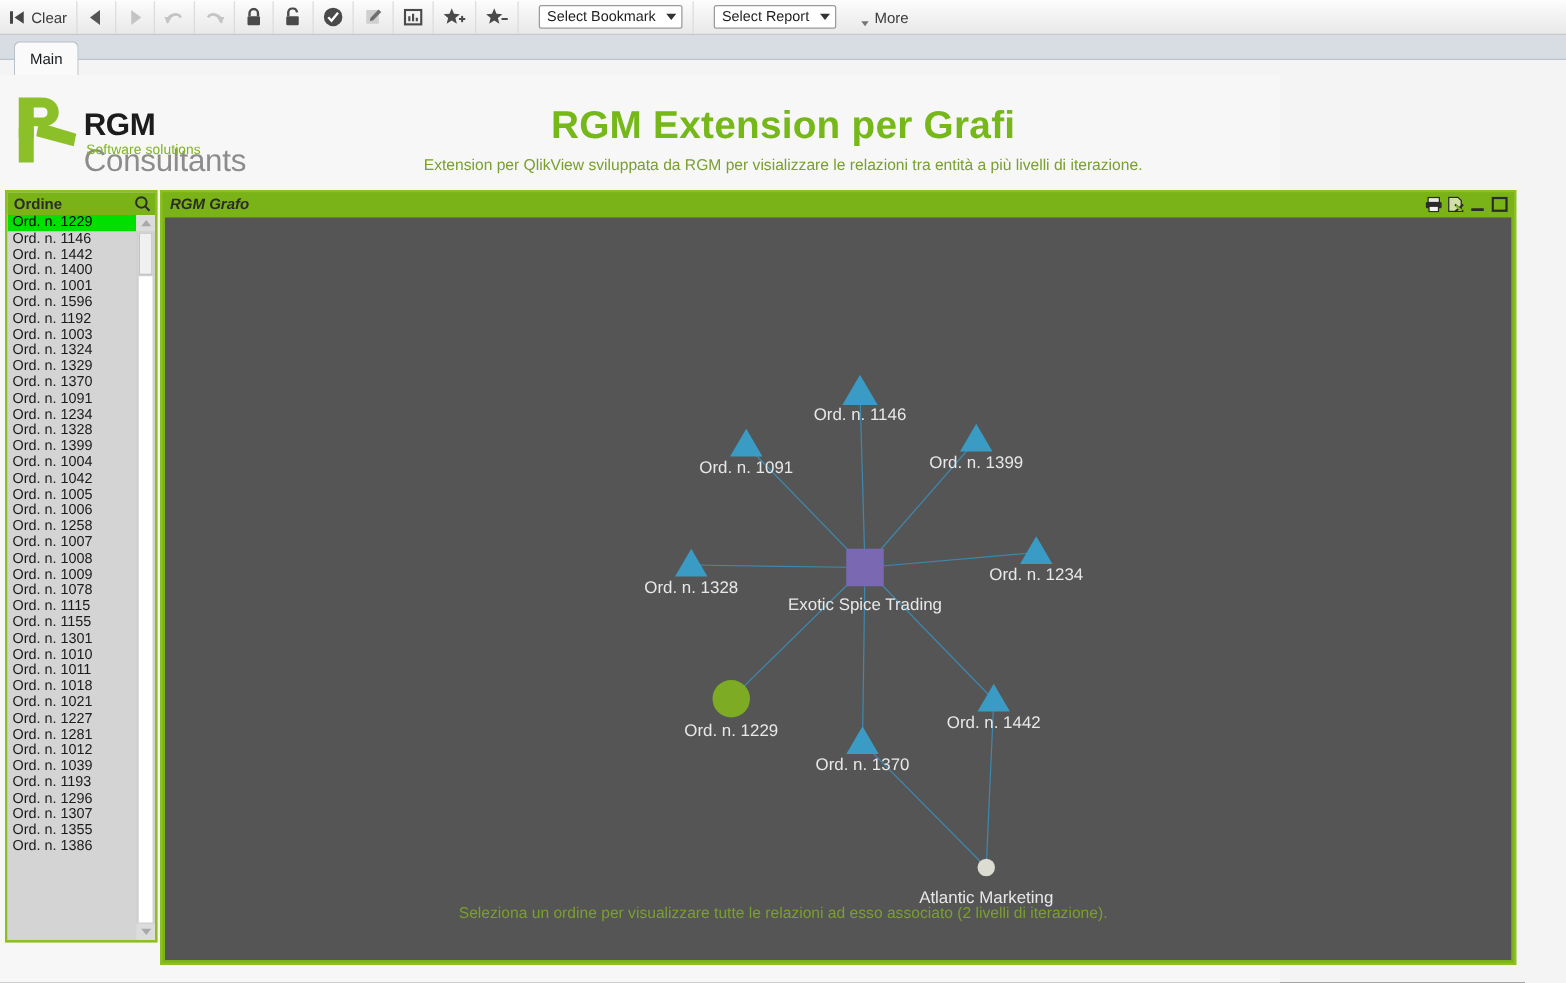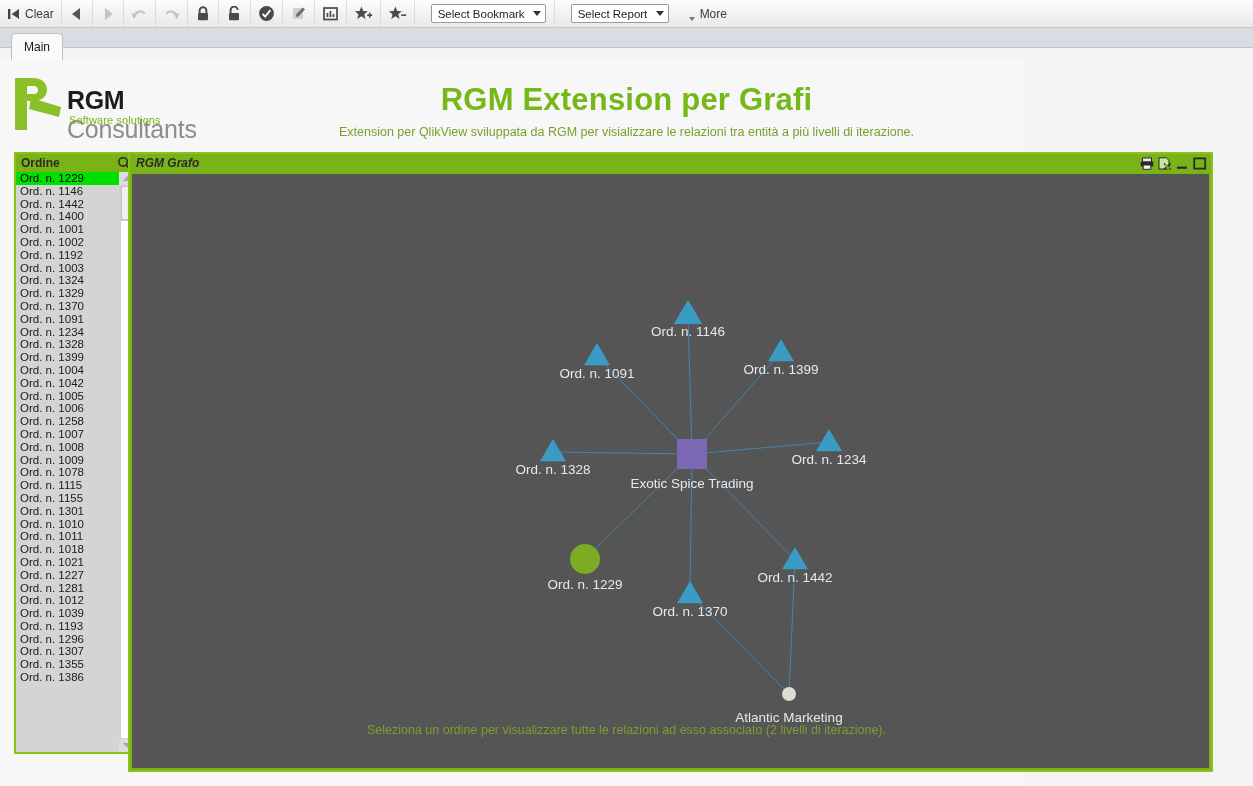--- a/index.html
+++ b/index.html
@@ -74,21 +74,21 @@
     font-size:31px; font-weight:bold; color:#76b81a;
     letter-spacing:.2px;
   }
   #page-subtitle{
     position:absolute; left:0; top:65px; width:1253px; text-align:center;
     font-size:12.5px; color:#7a9f2e;
   }
 
   
   #listbox{
-    position:absolute; left:14px; top:92px; width:122px; height:602px;
+    position:absolute; left:4px; top:92px; width:122px; height:602px;
     border:2px solid #8cc01e; background:#d4d4d4;
   }
   #lb-header{
     height:18px; background:#7ab317;
     display:flex; align-items:center; justify-content:space-between;
     padding:0 3px 0 5px;
   }
   #lb-title{ font-size:12px; font-weight:bold; color:#2b2b2b; }
   #lb-body{
     position:absolute; left:0; top:18px; right:0; bottom:0;
@@ -322,21 +322,21 @@
         </svg>
       </span>
     </div>
     <div id="lb-body">
       <div id="lb-items">
           <div class="lb-item selected">Ord. n. 1229</div>
           <div class="lb-item">Ord. n. 1146</div>
           <div class="lb-item">Ord. n. 1442</div>
           <div class="lb-item">Ord. n. 1400</div>
           <div class="lb-item">Ord. n. 1001</div>
-          <div class="lb-item">Ord. n. 1002</div>
+          <div class="lb-item">Ord. n. 1596</div>
           <div class="lb-item">Ord. n. 1192</div>
           <div class="lb-item">Ord. n. 1003</div>
           <div class="lb-item">Ord. n. 1324</div>
           <div class="lb-item">Ord. n. 1329</div>
           <div class="lb-item">Ord. n. 1370</div>
           <div class="lb-item">Ord. n. 1091</div>
           <div class="lb-item">Ord. n. 1234</div>
           <div class="lb-item">Ord. n. 1328</div>
           <div class="lb-item">Ord. n. 1399</div>
           <div class="lb-item">Ord. n. 1004</div>

